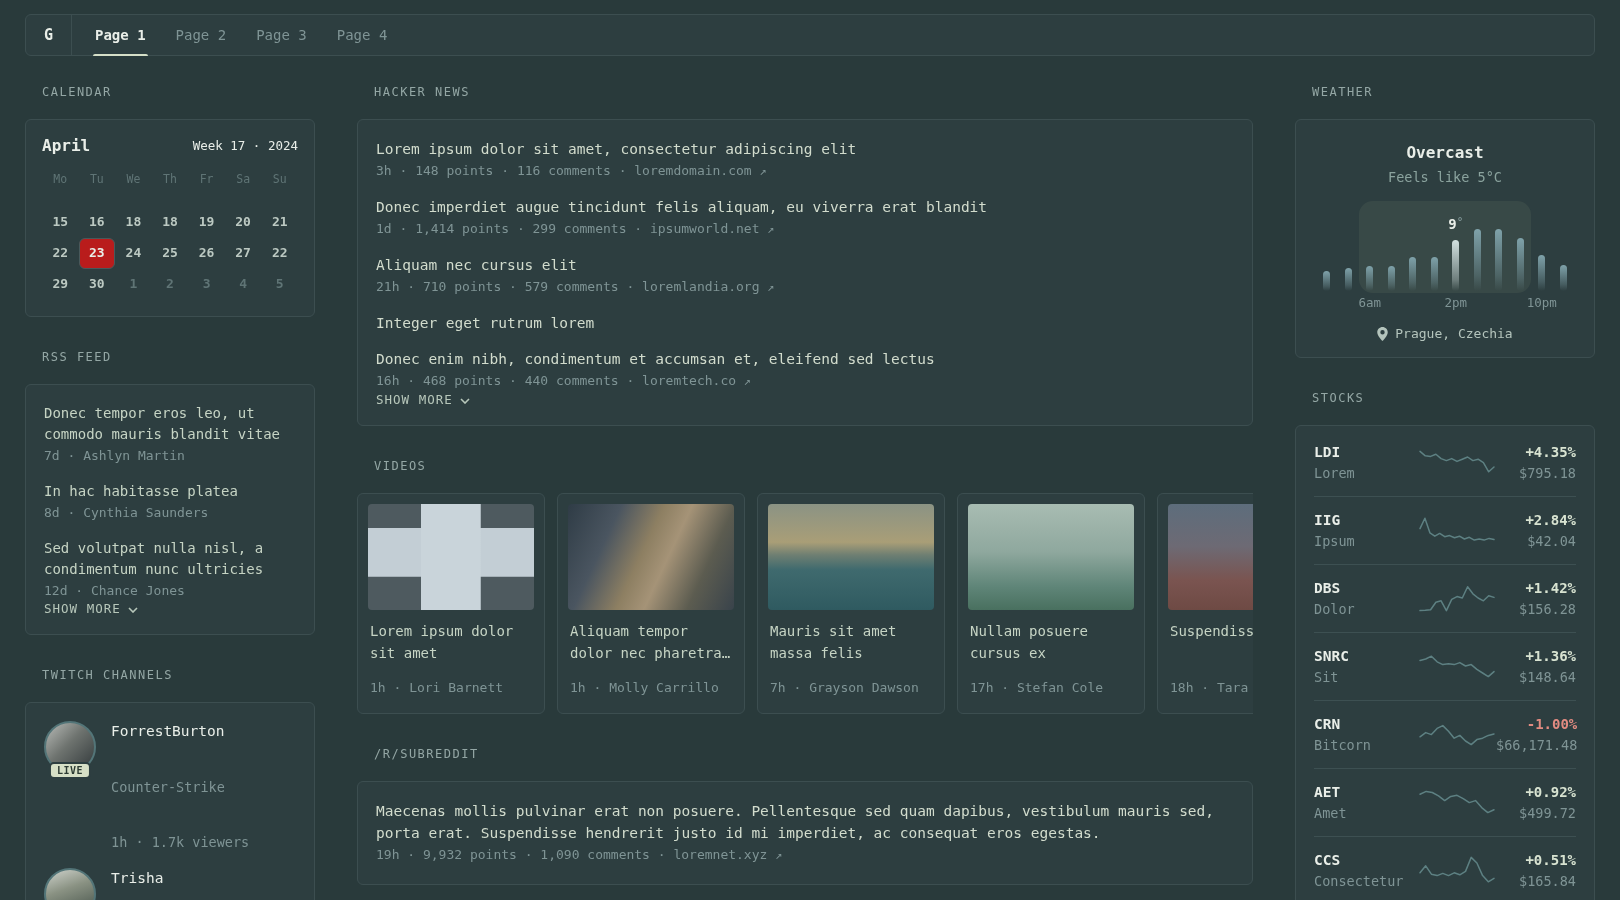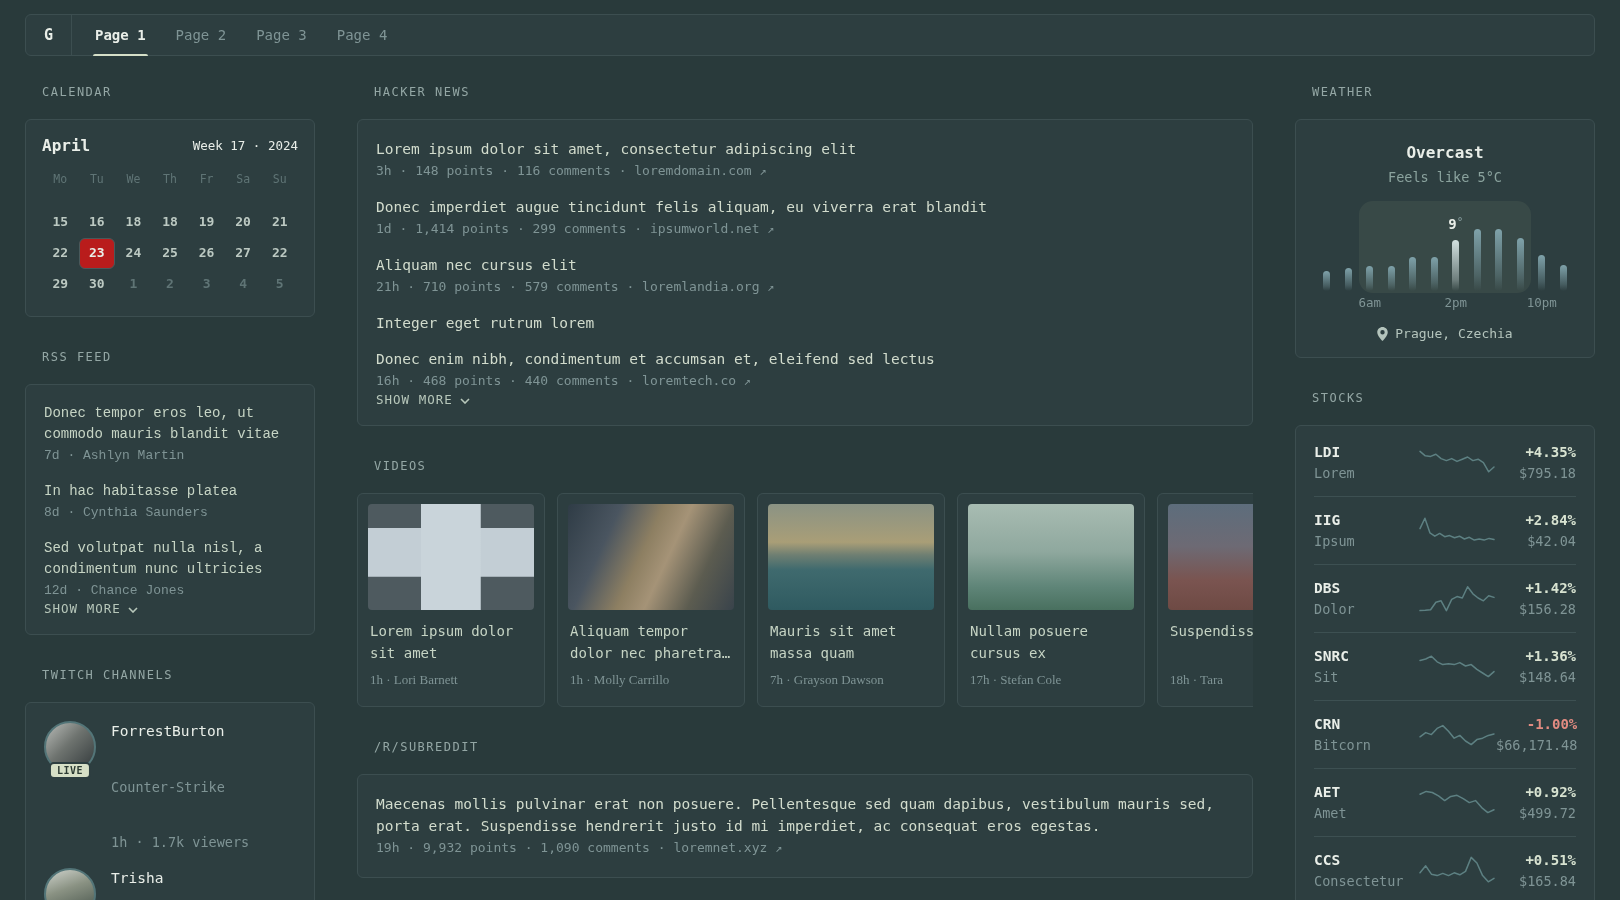--- a/index.html
+++ b/index.html
@@ -46,21 +46,21 @@
   .cal-month{font-size:16px;font-weight:bold;color:var(--bright);}
   .cal-week{font-size:12.5px;color:var(--bright);}
   .cal-grid{display:grid;grid-template-columns:repeat(7,1fr);margin-top:14px;}
   .weekday{font-size:11.5px;color:var(--dim);text-align:center;height:24px;line-height:20px;}
   .day{font-size:13px;color:#bcc9c2;text-align:center;height:31px;line-height:29px;border-radius:6px;font-weight:bold;}
   .day.muted{color:var(--dim);}
   .day.selected{background:#b91c1c;border:1px solid #48595b;color:var(--bright);font-weight:bold;line-height:27px;}
 
   
   .pad-card{padding:18px;}
-  .feed-item{margin-bottom:15px;font-family:Liberation Mono, monospace;}
+  .feed-item{margin-bottom:15px;}
   .feed-item:last-of-type{margin-bottom:0;}
   .feed-title{font-size:14px;line-height:21px;color:var(--text-green);cursor:pointer;}
   .feed-meta{font-size:13px;line-height:21px;color:var(--muted);}
   .show-more{font-size:12.5px;letter-spacing:1px;color:#b7c7ba;cursor:pointer;display:flex;align-items:center;gap:7px;}
   .chev{width:10px;height:6px;stroke:#b7c7ba;stroke-width:1.6;fill:none;margin-top:2px;}
 
   
   .tw-row{display:flex;gap:15px;margin-bottom:16px;cursor:pointer;}
   .tw-row:last-child{margin-bottom:0;}
   .avatar-wrap{position:relative;width:52px;flex:0 0 52px;height:58px;}
@@ -83,21 +83,21 @@
   
   .video-strip{display:flex;gap:12px;overflow:hidden;}
   .video-card{flex:0 0 188px;background:var(--card);border:1px solid var(--border);border-radius:6px;padding:10px 10px 18px;cursor:pointer;}
   .thumb{height:106px;border-radius:4px;margin-bottom:11px;}
   .thumb[data-thumb="towers"]{background:linear-gradient(#c9d4da,#c9d4da) 50% 50%/36% 100% no-repeat,linear-gradient(#c3ced5,#c3ced5) 50% 42%/100% 46% no-repeat,#4e5a5f;}
   .thumb[data-thumb="camera"]{background:linear-gradient(115deg,#2f3c46 0%,#4a5560 25%,#8d7f62 45%,#a59377 58%,#5c5c50 78%,#39434b 100%);}
   .thumb[data-thumb="sea"]{background:linear-gradient(180deg,#8b9384 0%,#a99e77 36%,#6f7f72 48%,#3f6a6e 62%,#2f5a60 100%);}
   .thumb[data-thumb="canoe"]{background:linear-gradient(180deg,#a8bcb2 0%,#8fa89e 45%,#5f8578 78%,#49705f 100%);}
   .thumb[data-thumb="fog"]{background:linear-gradient(180deg,#5d6d7c 0%,#6d6a74 40%,#7a5450 72%,#6e4a44 100%);}
   .video-title{font-size:14px;line-height:21.5px;color:var(--text-green);padding:0 2px;height:43px;overflow:hidden;}
-  .video-meta{font-size:13px;color:var(--muted);margin-top:8px;padding:0 2px;white-space:nowrap;overflow:hidden;font-family:Liberation Serif, serif;}
+  .video-meta{font-size:13px;color:var(--muted);margin-top:16px;padding:0 2px;white-space:nowrap;overflow:hidden;}
 
   
   .weather{padding:16px;text-align:center;}
   .w-cond{font-size:16px;font-weight:bold;color:var(--bright);margin-top:7px;}
   .w-feels{font-size:13.5px;color:#8ba39e;margin-top:7px;}
   .w-chart{position:relative;height:90px;margin:16px 4px 0;}
   .daylight{position:absolute;top:0;bottom:-2px;background:rgba(218,224,170,.07);border-radius:14px;}
   .w-bars{position:absolute;inset:0;display:flex;align-items:flex-end;}
   .w-slot{flex:1;position:relative;display:flex;justify-content:center;align-items:flex-end;height:100%;}
   .w-bar{width:7px;border-radius:4px;background:linear-gradient(to bottom,var(--bar-top) 0%,rgba(127,162,170,.3) 75%,rgba(127,162,170,0) 100%);}
@@ -294,21 +294,21 @@
     <div class="video-title">Lorem ipsum dolor sit amet consectetu…</div>
     <div class="video-meta">1h · Lori Barnett</div>
   </div>
             <div class="video-card">
     <div class="thumb" data-thumb="camera"></div>
     <div class="video-title">Aliquam tempor dolor nec pharetra…</div>
     <div class="video-meta">1h · Molly Carrillo</div>
   </div>
             <div class="video-card">
     <div class="thumb" data-thumb="sea"></div>
-    <div class="video-title">Mauris sit amet massa quam</div>
+    <div class="video-title">Mauris sit amet massa felis</div>
     <div class="video-meta">7h · Grayson Dawson</div>
   </div>
             <div class="video-card">
     <div class="thumb" data-thumb="canoe"></div>
     <div class="video-title">Nullam posuere cursus ex</div>
     <div class="video-meta">17h · Stefan Cole</div>
   </div>
             <div class="video-card">
     <div class="thumb" data-thumb="fog"></div>
     <div class="video-title">Suspendisse diam</div>

